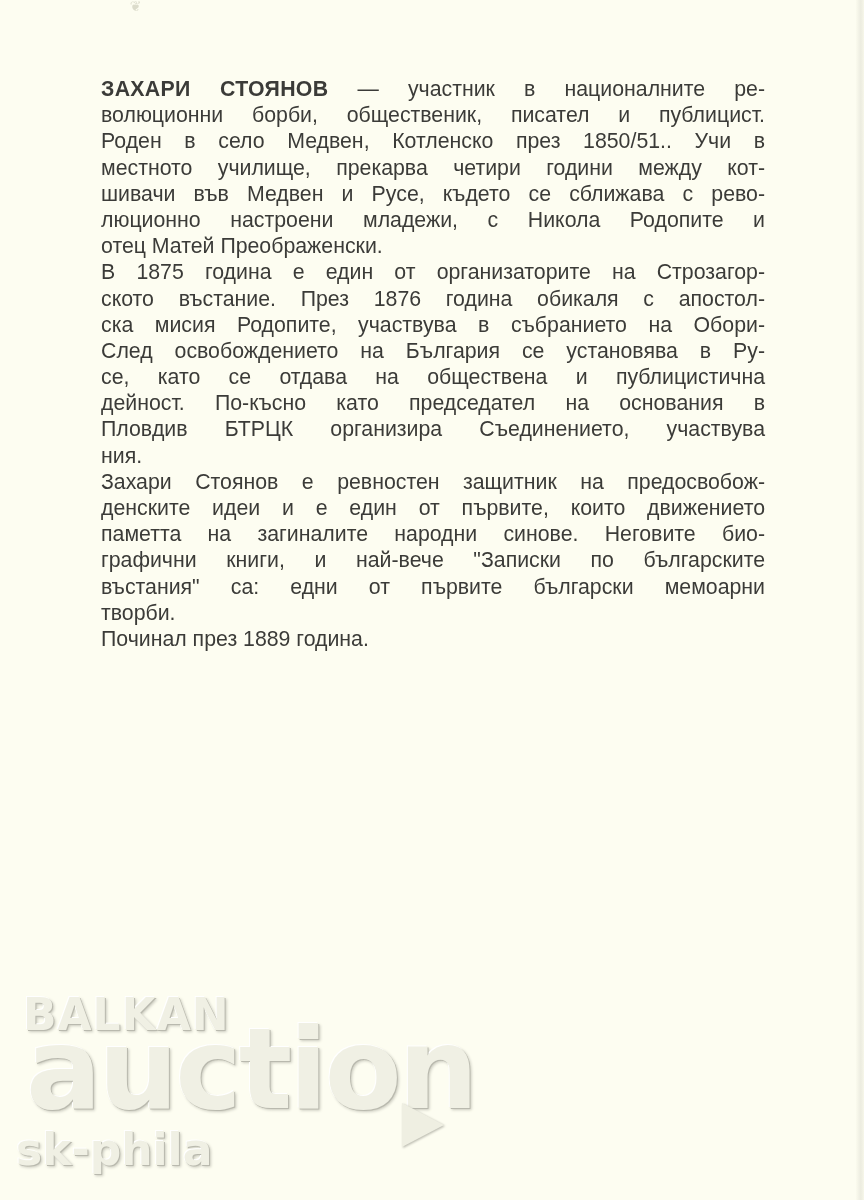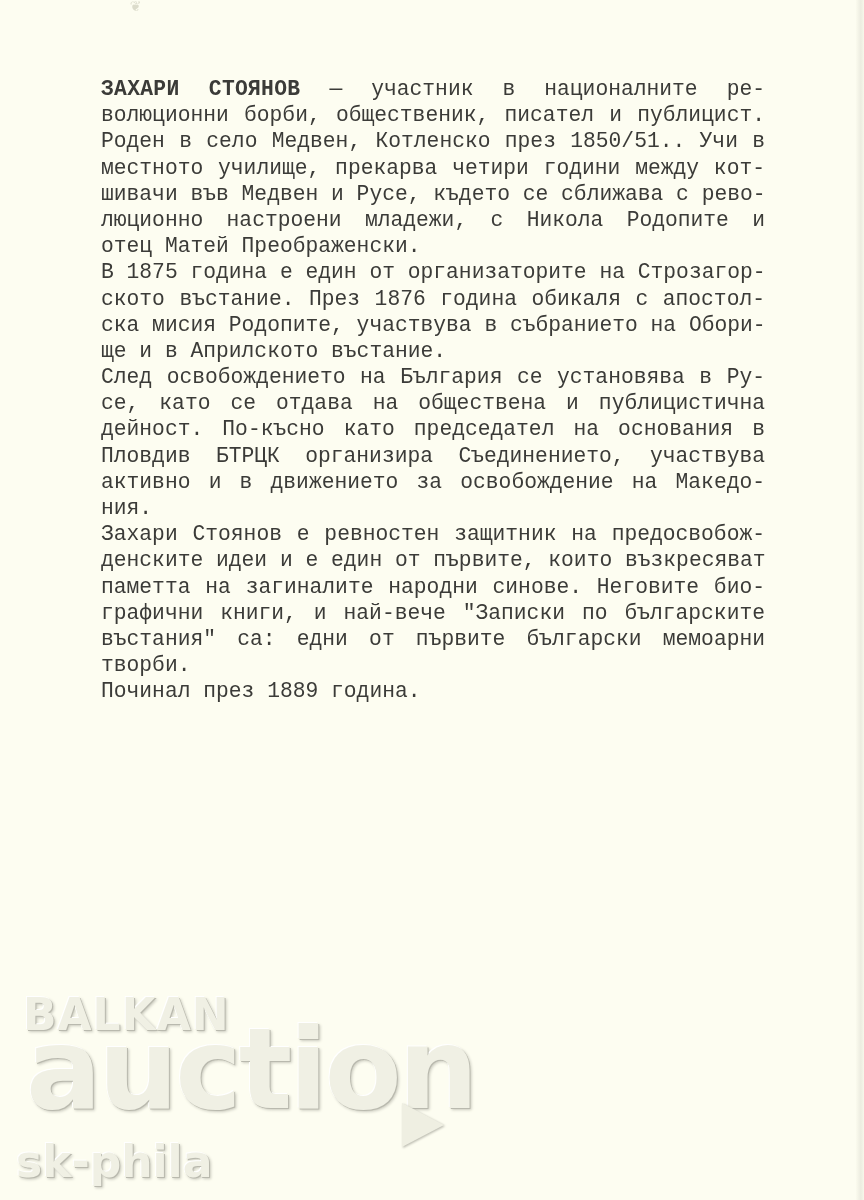--- a/index.html
+++ b/index.html
@@ -33,21 +33,21 @@
       line-height: 12px;
       text-align: center;
       letter-spacing: -1px;
     }
     .bio {
       position: absolute;
       left: 101px;
       top: 76px;
       width: 664px;
       color: #3b3b38;
-      font-family: Liberation Mono, monospace;
+      font-family: Liberation Sans, sans-serif;
       font-size: 21.3px;
       line-height: 26.2px;
     }
     .line {
       display: block;
       white-space: nowrap;
       text-align: justify;
       text-align-last: justify;
       height: 26.2px;
     }
@@ -93,21 +93,21 @@
       width: 0;
       height: 0;
       border-top: 22px solid transparent;
       border-bottom: 22px solid transparent;
       border-left: 42px solid #efefe2;
       filter: drop-shadow(1px 1px 1px #b9b9ae);
     }
     .wm-phila {
       position: absolute;
       left: 6px;
-      top: 142px;
+      top: 130px;
       font-size: 44px;
       font-weight: bold;
       line-height: 50px;
     }
   </style>
 </head>
 <body>
 
 <div class="page-edge"></div>
 
@@ -117,29 +117,27 @@
   <span class="line"><span class="name">ЗАХАРИ СТОЯНОВ</span><span> — участник в   националните   ре-</span></span>
   <span class="line">волюционни борби, общественик, писател и публицист.</span>
   <span class="line">Роден в село Медвен, Котленско  през 1850/51.. Учи в</span>
   <span class="line">местното училище, прекарва четири години между кот-</span>
   <span class="line">шивачи във Медвен и Русе, където се сближава с рево-</span>
   <span class="line">люционно настроени младежи, с Никола Родопите и</span>
   <span class="line last">отец Матей Преображенски.</span>
   <span class="line">В 1875 година е един от организаторите на Строзагор-</span>
   <span class="line">ското въстание. През 1876 година обикаля с апостол-</span>
   <span class="line">ска мисия Родопите, участвува в събранието на Обори-</span>
-  <span class="line last">ще и в Априлското въстание.</span>
   <span class="line">След освобождението на България се установява в Ру-</span>
   <span class="line">се, като се отдава на обществена и  публицистична</span>
   <span class="line">дейност. По-късно като председател на основания в</span>
   <span class="line">Пловдив БТРЦК организира Съединението, участвува</span>
-  <span class="line">активно и в движението за освобождение на Македо-</span>
   <span class="line last">ния.</span>
   <span class="line">Захари Стоянов е ревностен защитник на предосвобож-</span>
-  <span class="line">денските идеи и е един от първите, които възкресяват</span>
+  <span class="line">денските идеи и е един от първите, които движението</span>
   <span class="line">паметта на загиналите народни синове. Неговите био-</span>
   <span class="line">графични книги, и най-вече "Записки по българските</span>
   <span class="line">въстания"  са: едни от първите български мемоарни</span>
   <span class="line last">творби.</span>
   <span class="line last">Починал през 1889 година.</span>
 </div>
 
 <div class="watermark">
   <div class="wm-balkan">BALKAN</div>
   <div class="wm-auction">auction</div>

